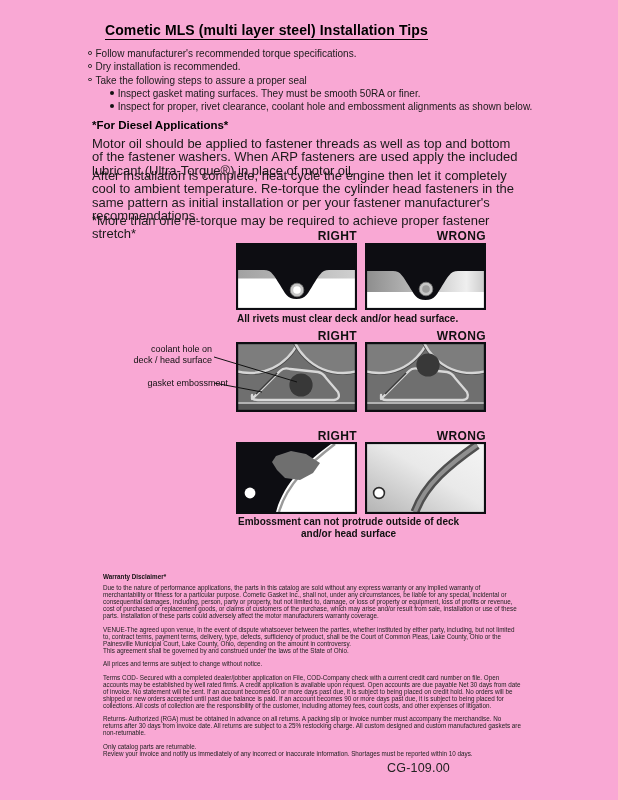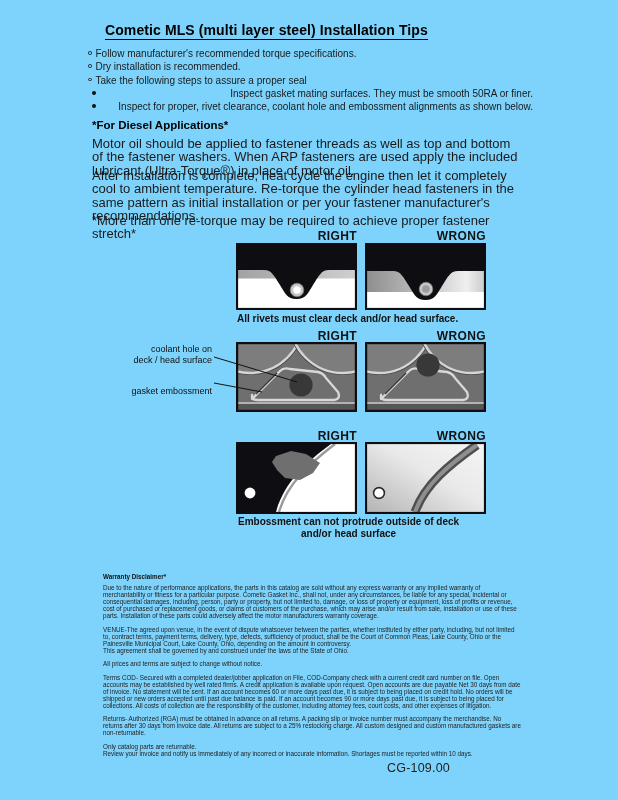--- a/index.html
+++ b/index.html
@@ -1,28 +1,28 @@
 <!DOCTYPE html>
 <html><head>
 <meta charset="utf-8">
 <style>
   * { margin:0; padding:0; box-sizing:border-box; }
   html,body { background:#ffffff; }
   .page {
-    position:relative; width:618px; height:800px; background:#7dd3fc;
+    position:relative; width:618px; height:800px; background:#f9a8d4;
     font-family:"Liberation Sans", sans-serif; color:#1a1a1a; overflow:hidden;
   }
   .abs { position:absolute; }
   .title {
     left:105px; top:22px; font-size:14px; font-weight:bold; color:#000;
     border-bottom:1.6px solid #000; padding-bottom:1px; letter-spacing:0.1px;
   }
   .bullets { left:88px; top:47px; width:445px; font-size:10px; line-height:13.3px; }
   .bullet-line { display:flex; align-items:flex-start; }
-  .bullet-line.sub { margin-left:4px;justify-content:space-between; }
+  .bullet-line.sub { margin-left:22px; }
   .marker-o {
     flex:none; width:3.5px; height:3.5px; border:1px solid #222; border-radius:50%;
     margin:4px 4px 0 0;
   }
   .marker-f {
     flex:none; width:4.2px; height:4.2px; background:#111; border-radius:50%;
     margin:4px 3.5px 0 0;
   }
   .h-diesel { left:92px; top:119px; font-size:11.5px; font-weight:bold; color:#000; }
   .body-para { left:92px; width:430px; font-size:13px; line-height:13.3px; }
@@ -113,21 +113,21 @@
       <rect x="1" y="1" width="119" height="65" fill="none" stroke="#0d0d12" stroke-width="2.2"></rect>
     </svg>
   </div>
   <div class="abs fig-caption" style="left:237px; top:313px;">All rivets must clear deck and/or head surface.</div>
 
   <div class="abs fig-label" style="left:236px; top:329px;">RIGHT</div>
   <div class="abs fig-label" style="left:365px; top:329px;">WRONG</div>
 
   <div class="abs callout" style="left:96px; top:344px;">coolant hole on
 deck / head surface</div>
-  <div class="abs callout" style="left:96px; top:378px;margin-top:8px;">gasket embossment</div>
+  <div class="abs callout" style="left:112px; top:378px;">gasket embossment</div>
 
   <div class="abs fig-box" style="left:236px; top:342px;">
     <svg width="121" height="70" viewBox="0 0 121 70">
       <rect x="0" y="0" width="121" height="70" fill="#6f6f6f"></rect>
       <circle cx="14" cy="-22" r="53" fill="#7d7d7d" stroke="#4a4a4a" stroke-width="4"></circle>
       <circle cx="14" cy="-22" r="53" fill="#7d7d7d" stroke="#d6d6d6" stroke-width="2.4"></circle>
       <circle cx="107" cy="-22" r="53" fill="#7d7d7d" stroke="#4a4a4a" stroke-width="4"></circle>
       <circle cx="107" cy="-22" r="53" fill="#7d7d7d" stroke="#d6d6d6" stroke-width="2.4"></circle>
       <path d="M16,57 L44,29 Q48,25 54,27 L82,30 Q87,31 90,36 L102,50 Q105,57 98,58 L22,58 Q15,58 16,53 Z" fill="none" stroke="#d8d8d8" stroke-width="2.3" stroke-linejoin="round"></path>
       <path d="M20,52 L41,31" stroke="#3a3a3a" stroke-width="1.6"></path>

